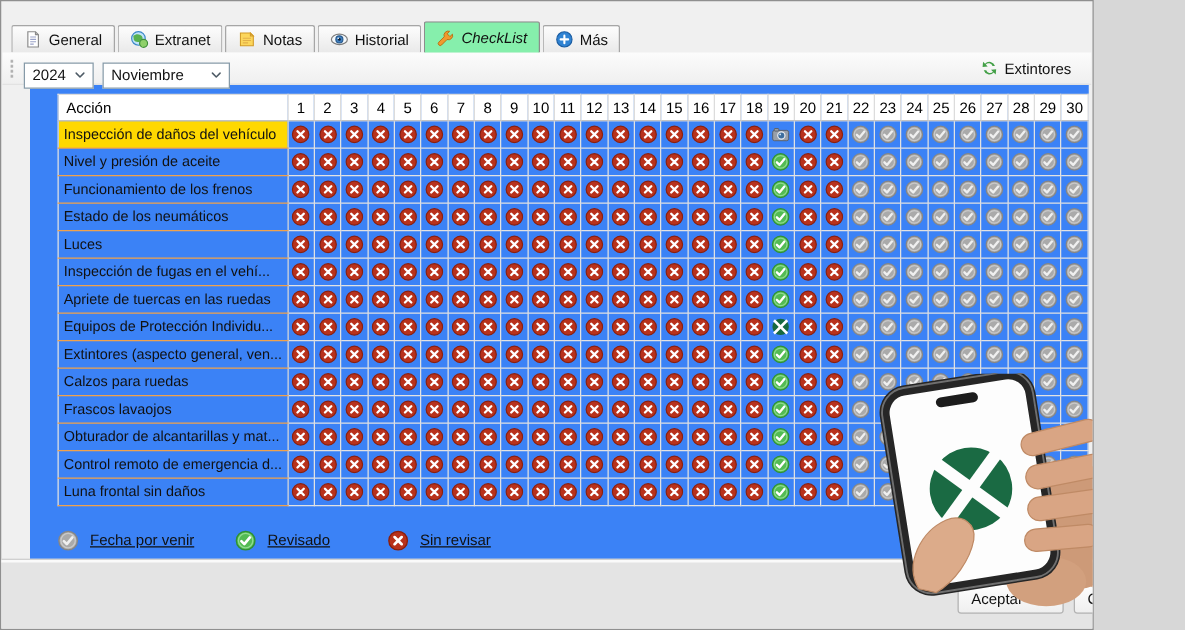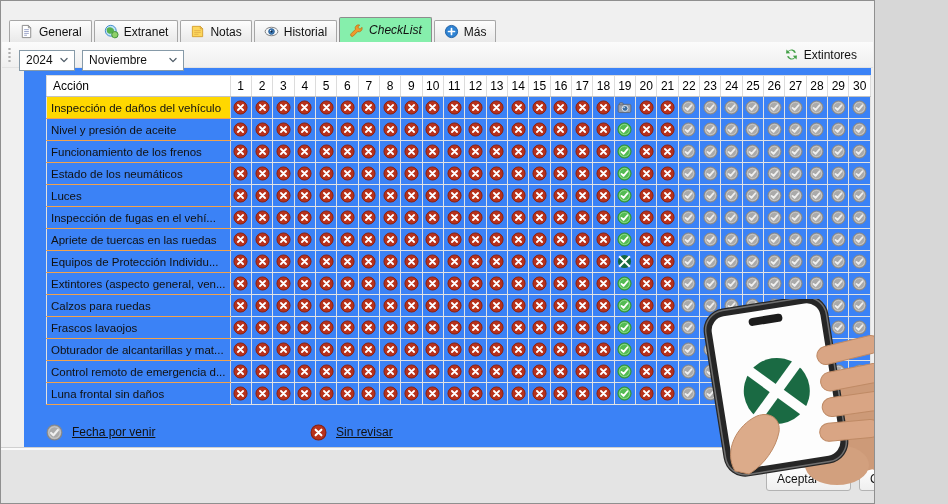--- a/index.html
+++ b/index.html
@@ -2100,20 +2100,30 @@
         <div class="legend-item" style="left: 22px;">
           <span class="icon">
             <svg viewBox="0 0 16 16">
               <circle cx="8" cy="8" r="7" fill="#aaaaaa" stroke="#868686"></circle>
               <circle cx="8" cy="8" r="5.4" fill="none" stroke="#c9c9c9" stroke-width="1"></circle>
               <path d="M4.8 8.4 L7 10.6 L11.2 5.6" stroke="#efefef" stroke-width="2" fill="none" stroke-linecap="round" stroke-linejoin="round"></path>
             </svg>
           </span>
           <span>Fecha por venir</span>
         </div>
+        <div class="legend-item" style="left: 164px;">
+          <span class="icon">
+            <svg viewBox="0 0 16 16">
+              <circle cx="8" cy="8" r="7" fill="#53bb53" stroke="#2f9032"></circle>
+              <circle cx="8" cy="8" r="5.4" fill="none" stroke="#90db90" stroke-width="1"></circle>
+              <path d="M4.8 8.4 L7 10.6 L11.2 5.6" stroke="#fff" stroke-width="2" fill="none" stroke-linecap="round" stroke-linejoin="round"></path>
+            </svg>
+          </span>
+          <span>Revisado</span>
+        </div>
         <div class="legend-item" style="left: 286px;">
           <span class="icon">
             <svg viewBox="0 0 16 16">
               <circle cx="8" cy="8" r="7" fill="#b8321c" stroke="#8a1f0e"></circle>
               <path d="M5.3 5.3 L10.7 10.7 M10.7 5.3 L5.3 10.7" stroke="#fff" stroke-width="2" stroke-linecap="round"></path>
             </svg>
           </span>
           <span>Sin revisar</span>
         </div>
         <div class="legend-item" style="left: 721px;">

